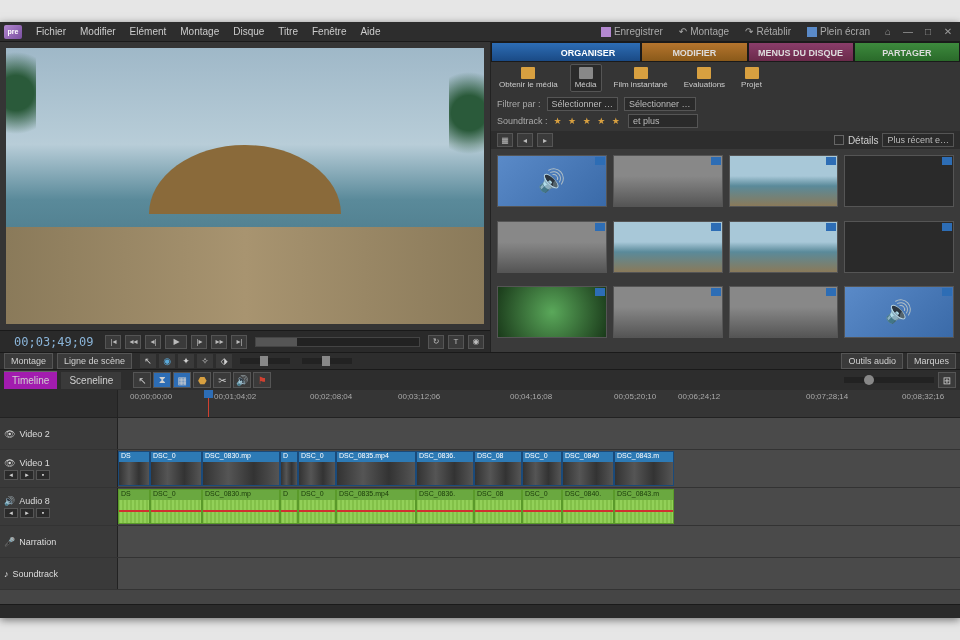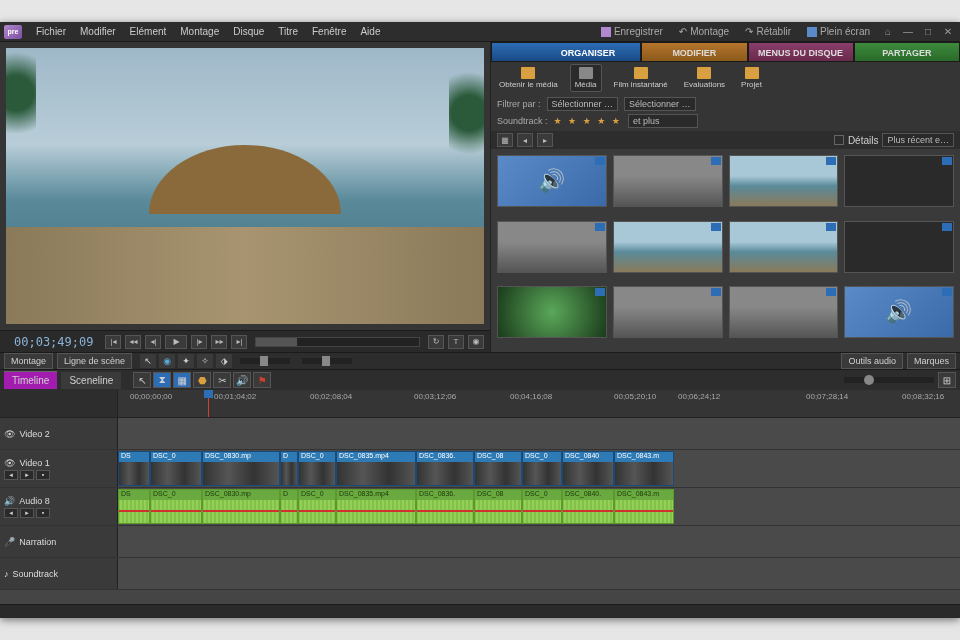--- a/index.html
+++ b/index.html
@@ -298,21 +298,21 @@
       <div class="tltool">⊞</div>
     </div>
 
     <div class="ruler">
       <div class="track-head-spacer"></div>
       <div class="ruler-ticks">
         <div class="playhead"></div>
         <span class="tick" style="left:12px">00;00;00;00</span>
         <span class="tick" style="left:96px">00;01;04;02</span>
         <span class="tick" style="left:192px">00;02;08;04</span>
-        <span class="tick" style="left:296px">00;03;12;06</span>
+        <span class="tick" style="left:280px">00;03;12;06</span>
         <span class="tick" style="left:392px">00;04;16;08</span>
         <span class="tick" style="left:496px">00;05;20;10</span>
         <span class="tick" style="left:560px">00;06;24;12</span>
         <span class="tick" style="left:688px">00;07;28;14</span>
         <span class="tick" style="left:784px">00;08;32;16</span>
       </div>
     </div>
 
     <div class="tracks">
       <div class="track">

